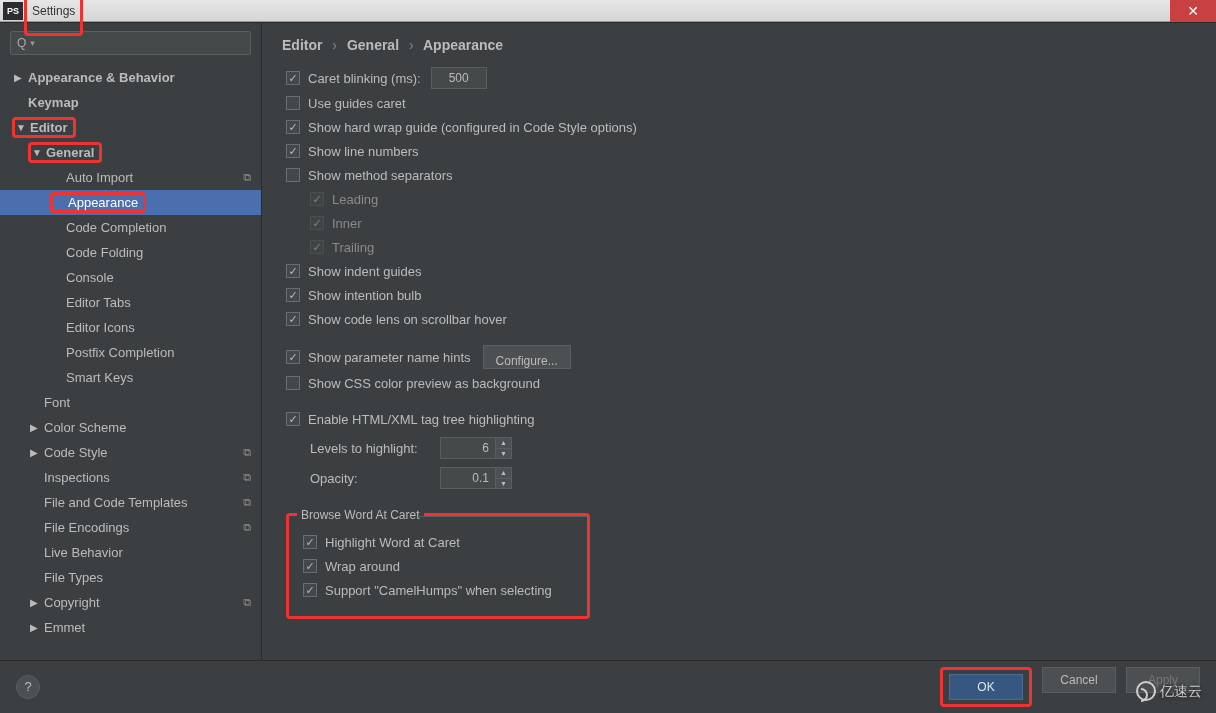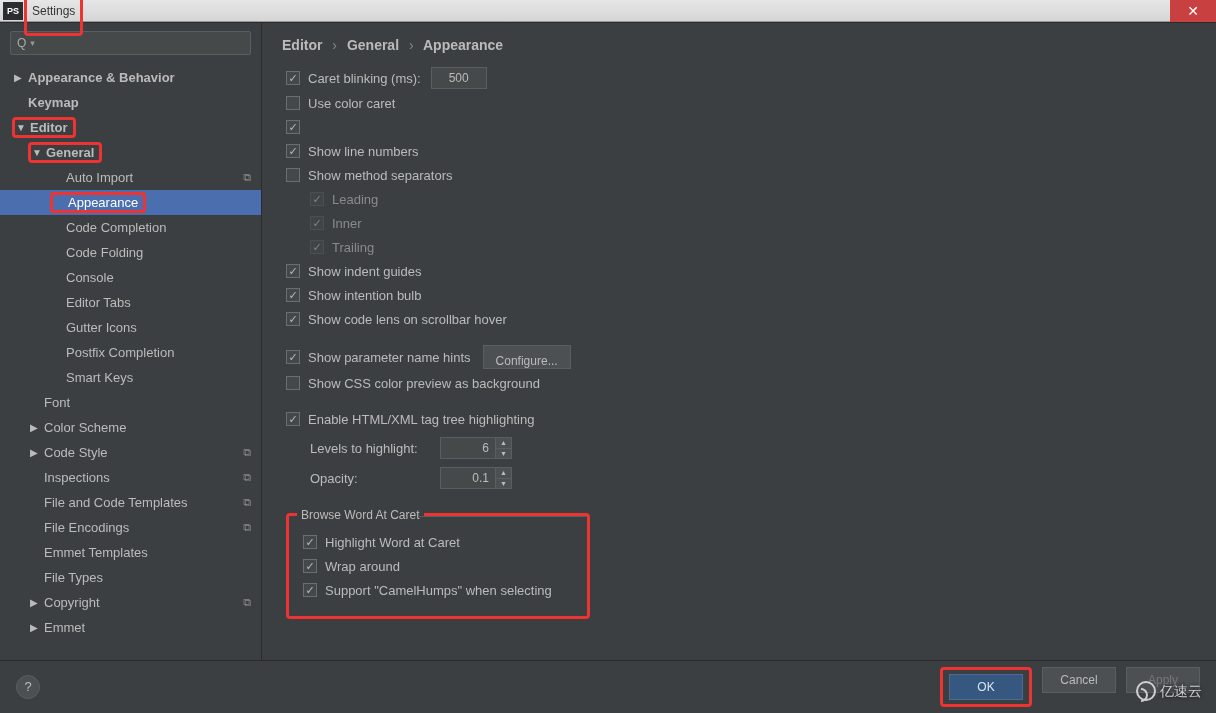--- a/index.html
+++ b/index.html
@@ -121,21 +121,21 @@
         <div class="tree-item indent2">
           <span class="arrow"></span>
           <span class="label">Console</span>
         </div>
         <div class="tree-item indent2">
           <span class="arrow"></span>
           <span class="label">Editor Tabs</span>
         </div>
         <div class="tree-item indent2">
           <span class="arrow"></span>
-          <span class="label">Gutter Icons</span>
+          <span class="label">Editor Icons</span>
         </div>
         <div class="tree-item indent2">
           <span class="arrow"></span>
           <span class="label">Postfix Completion</span>
         </div>
         <div class="tree-item indent2">
           <span class="arrow"></span>
           <span class="label">Smart Keys</span>
         </div>
         <div class="tree-item indent1">
@@ -161,21 +161,21 @@
           <span class="label">File and Code Templates</span>
           <span class="copy-icon">⧉</span>
         </div>
         <div class="tree-item indent1">
           <span class="arrow"></span>
           <span class="label">File Encodings</span>
           <span class="copy-icon">⧉</span>
         </div>
         <div class="tree-item indent1">
           <span class="arrow"></span>
-          <span class="label">Emmet Templates</span>
+          <span class="label">Live Behavior</span>
         </div>
         <div class="tree-item indent1">
           <span class="arrow"></span>
           <span class="label">File Types</span>
         </div>
         <div class="tree-item indent1">
           <span class="arrow">▶</span>
           <span class="label">Copyright</span>
           <span class="copy-icon">⧉</span>
         </div>
@@ -196,24 +196,25 @@
     </div>
 
     <div class="row-pad">
       <div class="option-row">
         <span class="checkbox checked"></span>
         <span class="option-label">Caret blinking (ms):</span>
         <input class="num-input" value="500" style="">
       </div>
       <div class="option-row">
         <span class="checkbox"></span>
-        <span class="option-label">Use color caret</span>
-      </div>
-      <div class="option-row">
-        <span class="checkbox checked"></span>
+        <span class="option-label">Use guides caret</span>
+      </div>
+      <div class="option-row">
+        <span class="checkbox checked"></span>
+        <span class="option-label">Show hard wrap guide (configured in Code Style options)</span>
       </div>
       <div class="option-row">
         <span class="checkbox checked"></span>
         <span class="option-label">Show line numbers</span>
       </div>
       <div class="option-row">
         <span class="checkbox"></span>
         <span class="option-label">Show method separators</span>
       </div>
       <div class="option-row indent">

